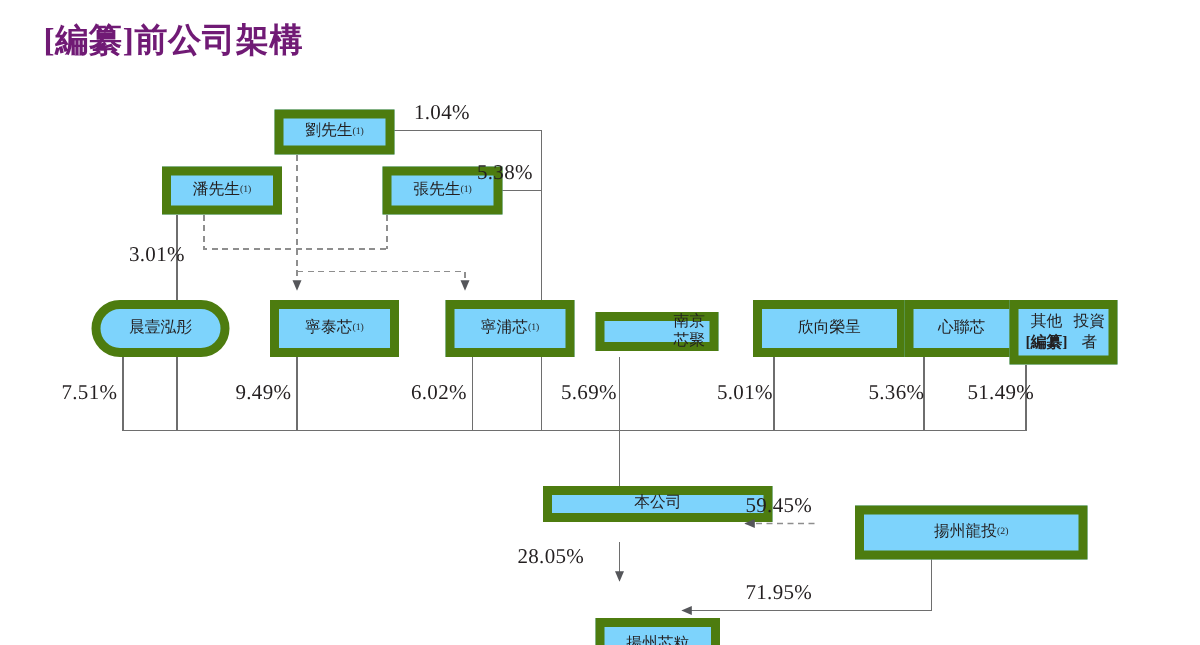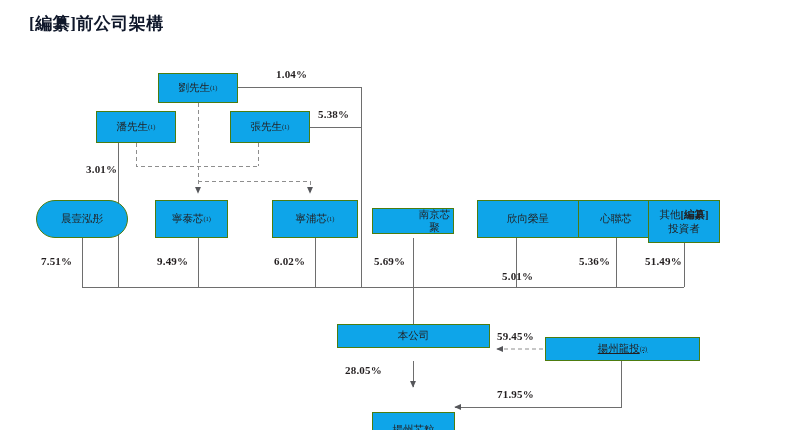--- a/index.html
+++ b/index.html
@@ -16,62 +16,62 @@
     position: relative;
     width: 800px;
     height: 430px;
     overflow: hidden;
     background: #ffffff;
   }
   #page-title {
     position: absolute;
     left: 29px;
     top: 12px;
-    font-size: 17px;
+    font-size: 22px;
     font-weight: bold;
     letter-spacing: 0.5px;
-    color: #0f172a;
+    color: #701a75;
     white-space: nowrap;
   }
   svg#chart-canvas {
     position: absolute;
     left: 0;
     top: 0;
     width: 800px;
     height: 430px;
   }
   .node-box {
     position: absolute;
     box-sizing: border-box;
-    border: 1px solid #4d7c0f;
-    background: #0ea5e9;
+    border: 6px solid #4d7c0f;
+    background: #7dd3fc;
     display: flex;
     align-items: center;
     justify-content: center;
     text-align: center;
     font-size: 10.5px;
     line-height: 1.25;
     color: #231f20;
     padding: 1px 2px;
+    margin-left: 25px;
   }
   .node-box .sup {
     font-size: 6.5px;
     vertical-align: super;
     line-height: 1;
   }
   .node-box .bk {
     font-weight: bold;
   }
   .edge-label {
     position: absolute;
-    font-size: 11px;
+    font-size: 14px;
     color: #231f20;
     white-space: nowrap;
     letter-spacing: 0.2px;
-    font-weight: bold;
   }
 </style>
 </head>
 <body>
 
 <div id="page">
 
   <div id="page-title">[編纂]前公司架構</div>
 
   <svg id="chart-canvas" viewBox="0 0 800 430" xmlns="http://www.w3.org/2000/svg">
@@ -120,35 +120,35 @@
 
       <path d="M198,181 L310,181 L310,193" marker-end="url(#arrow-dash)"></path>
     </g>
   </svg>
 
   <div class="node-box" style="left:158px; top:73px; width:80px; height:30px;">
     <span>劉先生</span>
       <span class="sup">(1)</span>
   </div>
 
-  <div class="node-box" style="left:96px; top:111px; width:80px; height:32px;">
+  <div class="node-box" style="left:83px; top:111px; width:80px; height:32px;">
     <span>潘先生</span>
       <span class="sup">(1)</span>
   </div>
 
   <div class="node-box" style="left:230px; top:111px; width:80px; height:32px;text-align:right;">
     <span>張先生</span>
       <span class="sup">(1)</span>
   </div>
 
   <div class="node-box" style="left:36px; top:200px; width:92px; height:38px;border-radius:19px;">
     <span>晨壹泓彤</span>
   </div>
 
-  <div class="node-box" style="left:155px; top:200px; width:73px; height:38px;">
+  <div class="node-box" style="left:155px; top:200px; width:86px; height:38px;">
     <span>寧泰芯</span>
       <span class="sup">(1)</span>
   </div>
 
   <div class="node-box" style="left:272px; top:200px; width:86px; height:38px;">
     <span>寧浦芯</span>
       <span class="sup">(1)</span>
   </div>
 
   <div class="node-box" style="left:372px; top:208px; width:82px; height:26px;padding-left:45px;">
@@ -156,32 +156,32 @@
   </div>
 
   <div class="node-box" style="left:477px; top:200px; width:102px; height:38px;">
     <span>欣向榮呈</span>
   </div>
 
   <div class="node-box" style="left:578px; top:200px; width:76px; height:38px;">
     <span>心聯芯</span>
   </div>
 
-  <div class="node-box" style="left:648px; top:200px; width:72px; height:43px; flex-direction:column; gap:1px;">
+  <div class="node-box" style="left:648px; top:200px; width:72px; height:43px; gap:1px;">
     <div>
       <span>其他</span><span class="bk">[編纂]</span>
     </div>
     <div>投資者</div>
   </div>
 
   <div class="node-box" style="left:337px; top:324px; width:153px; height:24px;">
     <span>本公司</span>
   </div>
 
-  <div class="node-box" style="left:545px; top:337px; width:155px; height:24px;text-decoration:underline;">
+  <div class="node-box" style="left:545px; top:337px; width:155px; height:36px;">
     <span>揚州龍投</span>
       <span class="sup">(2)</span>
   </div>
 
   <svg style="position:absolute; left:0; top:0; width:800px; height:430px; pointer-events:none;" viewBox="0 0 800 430" xmlns="http://www.w3.org/2000/svg">
     <path d="M543,349 L497,349" stroke="#8e8e8e" stroke-width="1" fill="none" stroke-dasharray="4,3" marker-end="url(#arrow-dash)"></path>
     <defs>
       <marker id="arrow-dash2" markerWidth="8" markerHeight="8" refX="6.2" refY="3" orient="auto" markerUnits="userSpaceOnUse">
         <path d="M0,0 L7,3 L0,6 z" fill="#55565a"></path>
       </marker>
@@ -199,21 +199,21 @@
   <div class="edge-label" style="left:86px; top:163px;">3.01%</div>
 
   <div class="edge-label" style="left:41px; top:255px;">7.51%</div>
 
   <div class="edge-label" style="left:157px; top:255px;">9.49%</div>
 
   <div class="edge-label" style="left:274px; top:255px;">6.02%</div>
 
   <div class="edge-label" style="left:374px; top:255px;">5.69%</div>
 
-  <div class="edge-label" style="left:478px; top:270px;margin-left:24px;">5.01%</div>
+  <div class="edge-label" style="left:478px; top:255px;">5.01%</div>
 
   <div class="edge-label" style="left:579px; top:255px;">5.36%</div>
 
   <div class="edge-label" style="left:645px; top:255px;">51.49%</div>
 
   <div class="edge-label" style="left:497px; top:330px;">59.45%</div>
 
   <div class="edge-label" style="left:345px; top:364px;">28.05%</div>
 
   <div class="edge-label" style="left:497px; top:388px;">71.95%</div>

